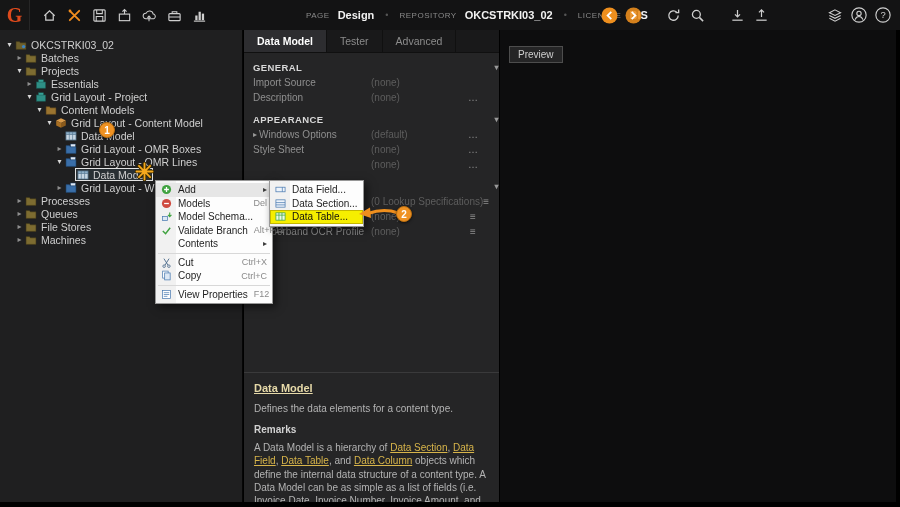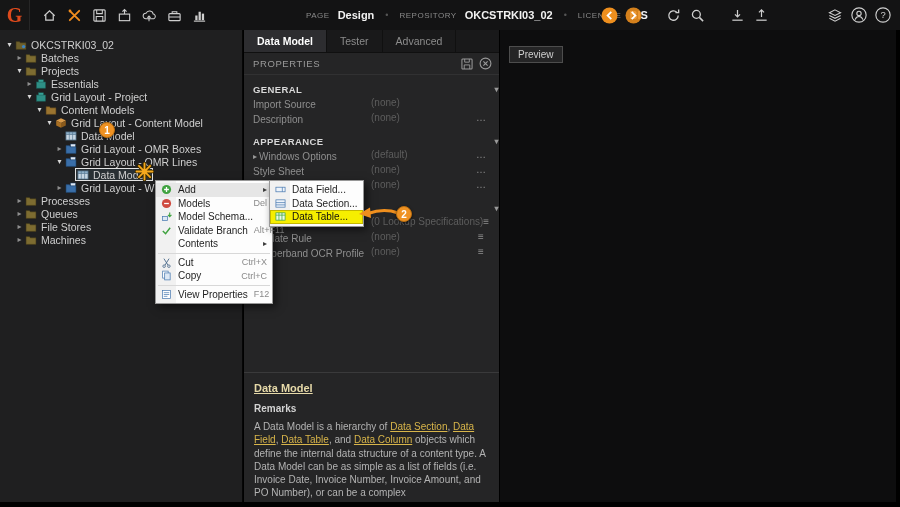--- a/index.html
+++ b/index.html
@@ -35,21 +35,21 @@
   .props-panel { position:absolute; left:244px; top:30px; width:255px; height:472px; background:#252526; }
   .tabs { height:23px; background:#19191a; display:flex; border-bottom:1px solid #101010; }
   .tab { padding:0 13px; line-height:23px; font-size:10.5px; color:#8c8c8c; border-right:1px solid #101010; }
   .tab.active { background:#2d2d30; color:#ffffff; font-weight:bold; }
   .props-header { height:22px; display:flex; align-items:center; padding:0 7px 0 9px; color:#9a9a9a; font-size:9.5px; letter-spacing:.6px; border-bottom:1px solid #313132; }
   .ph-icons { margin-left:auto; display:flex; align-items:center; gap:6px; }
   .ph-icons span { display:inline-flex; }
   .psec { display:flex; align-items:center; height:16px; padding:0 0 0 9px; color:#d8d8d8; font-weight:bold; font-size:9.5px; letter-spacing:.4px; }
   .psec.mt { margin-top:6px; }
   .chev { margin-left:auto; color:#9a9a9a; font-size:8px; }
-  .prow { display:flex; height:15px; padding:0 10px 0 9px; font-size:10px; }
+  .prow { display:flex; align-items:center; height:15px; padding:0 18px 0 9px; font-size:10px; }
   .plcell { width:118px; flex:none; display:flex; align-items:center; color:#8f8f8f; white-space:nowrap; overflow:hidden; }
   .pexp { color:#9a9a9a; font-size:8px; margin-right:2px; }
   .pvalue { flex:1; color:#5d5d5d; white-space:nowrap; }
   .pbtn { width:16px; text-align:center; color:#8f8f8f; font-size:10px; }
 
   .help { position:absolute; left:0; right:0; top:342px; bottom:0; border-top:1px solid #3a3a3b; background:#252526; padding:9px 10px 0; overflow:hidden; }
   .help-title { font-size:11px; font-weight:bold; color:#e6d9a8; text-decoration:underline; margin-bottom:9px; }
   .help-summary { font-size:10px; color:#b3b3b3; margin-bottom:10px; }
   .help-remarks { font-size:10px; font-weight:bold; color:#d2d2d2; margin-bottom:6px; }
   .help-para { font-size:10px; color:#b3b3b3; line-height:1.33; }
@@ -369,37 +369,20 @@
       <span class="tlabel">Machines</span>
     </div>
   </aside>
 
   <section class="props-panel">
     <div class="tabs">
       <div class="tab active">Data Model</div>
       <div class="tab">Tester</div>
       <div class="tab">Advanced</div>
     </div>
-    <div class="props-header">
-      <span>PROPERTIES</span>
-      <span class="ph-icons">
-        <span>
-            <svg width="12" height="12" viewBox="0 0 13 13">
-              <rect x="1" y="1" width="11" height="11" rx="1" fill="none" stroke="#9a9a9a" stroke-width="1.1"></rect>
-              <path d="M4 1v3.5h5V1M3.5 12V7.5h6V12" fill="none" stroke="#9a9a9a" stroke-width="1"></path>
-            </svg>
-          </span>
-        <span>
-            <svg width="13" height="13" viewBox="0 0 13 13">
-              <circle cx="6.5" cy="6.5" r="5.4" fill="none" stroke="#9a9a9a" stroke-width="1.1"></circle>
-              <path d="M4.4 4.4l4.2 4.2M8.6 4.4 4.4 8.6" stroke="#9a9a9a" stroke-width="1.1"></path>
-            </svg>
-          </span>
-      </span>
-    </div>
 
     <div class="psec mt">
       <span>GENERAL</span>
       <span class="chev">▾</span>
     </div>
     <div class="prow">
       <span class="plcell">
           <span class="plabel">Import Source</span>
         </span>
       <span class="pvalue">(none)</span>
@@ -461,20 +444,21 @@
     <div class="prow">
       <span class="plcell">
           <span class="plabel">Rubberband OCR Profile</span>
         </span>
       <span class="pvalue">(none)</span>
       <span class="pbtn">≡</span>
     </div>
 
     <div class="help">
       <div class="help-title">Data Model</div>
+      <p class="help-summary">Defines the data elements for a content type.</p>
       <div class="help-remarks">Remarks</div>
       <p class="help-para"><span>A Data Model is a hierarchy of </span><span class="hlink">Data Section</span><span>, </span><span class="hlink">Data Field</span><span>, </span><span class="hlink">Data Table</span><span>, and </span><span class="hlink">Data Column</span><span> objects which define the internal data structure of a content type.  A Data Model can be as simple as a list of fields (i.e. Invoice Date, Invoice Number, Invoice Amount, and PO Number), or can be a complex</span></p>
     </div>
   </section>
 
   <section class="preview-panel">
     <div class="preview-tab">Preview</div>
   </section>
 
   <div class="ctx">

